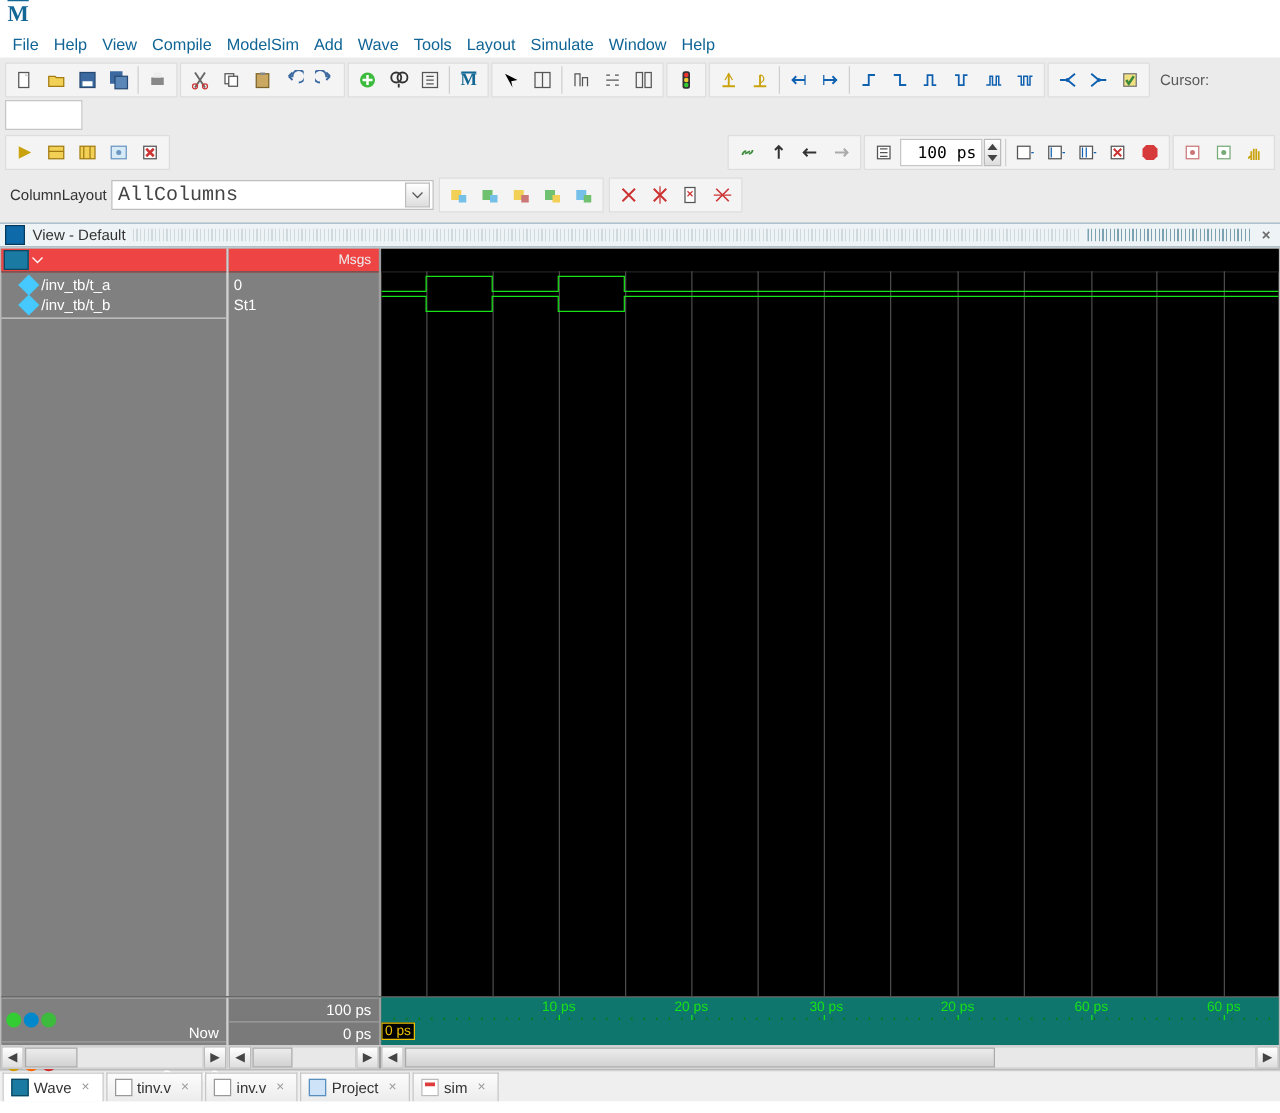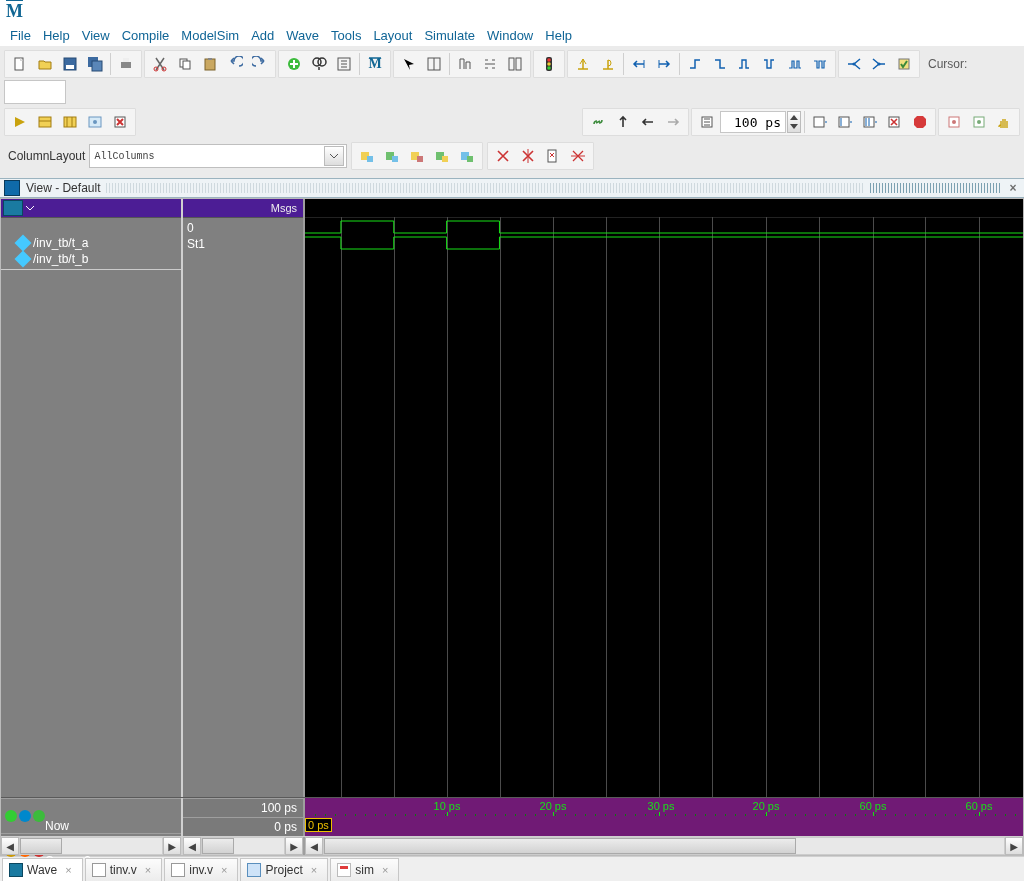--- a/index.html
+++ b/index.html
@@ -109,21 +109,21 @@
     background: #ebebeb;
   }
   .colrow label { color: #333; font-size: 12px; }
   .combo {
     flex: 0 0 248px;
     height: 22px;
     border: 1px solid #bfbfbf;
     background: #fff;
     display: flex; align-items: center;
     font-family: "Courier New", monospace;
-    font-size: 10px;
+    font-size: 16px;
     color: #444;
     padding: 0 4px;
     position: relative;
   }
   .combo .combo-dd {
     position: absolute; right: 2px; top: 1px;
     width: 18px; height: 18px;
     background: linear-gradient(#fff,#ddd);
     border: 1px solid #bbb;
     display: flex; align-items: center; justify-content: center;
@@ -185,40 +185,40 @@
   }
   .wave-col {
     flex: 1;
     background: #000;
     position: relative;
     overflow: hidden;
   }
 
   .col-head {
     height: 18px;
-    background: #4c1d95;
+    background: #ef4444;
     border-bottom: 1px solid #555;
     display: flex; align-items: center;
     color: #fff;
     font-size: 11px;
   }
   .sig-col .col-head { }
   .sig-col .col-head .mini-icon {
     width: 18px; height: 14px;
     background: #1a7aa1;
     margin-left: 2px;
     border: 1px solid #0b4760;
   }
   .msg-col .col-head { justify-content: flex-end; padding-right: 6px; color: #ededed; }
   .wave-head { height: 18px; background: #000; border-bottom: 1px solid #222;}
 
   .sig-list {
     flex: 1;
     overflow: hidden;
-    padding-top: 17px;
+    padding-top: 2px;
   }
   .sig-row {
     display: flex; align-items: center;
     height: 16px;
     color: #fff;
     font-size: 12px;
     gap: 4px;
     padding-left: 16px;
   }
   .sig-icon { width: 12px; height: 12px; background: #45c9ff; transform: rotate(45deg); }
@@ -258,30 +258,30 @@
   .wf-left {
     width: 180px;
     display: flex; flex-direction: column;
     border-right: 2px solid #d0d0d0;
   }
   .wf-mid {
     width: 120px;
     display: flex; flex-direction: column;
     border-right: 2px solid #9e9e9e;
   }
-  .wf-right { flex: 1; background: #701a75; position: relative; overflow: hidden; }
+  .wf-right { flex: 1; background: #0f766e; position: relative; overflow: hidden; }
   .wf-row {
     flex: 1;
     display: flex; align-items: center;
     border-top: 1px solid #9e9e9e;
     color: #fff;
     font-size: 12px;
   }
   .wf-left .wf-row .wf-icons { display: flex; gap: 2px; padding-left: 4px; }
-  .wf-left .wf-row .wf-label { flex:1; text-align: left; padding-right: 6px; margin-top: 20px; }
+  .wf-left .wf-row .wf-label { flex:1; text-align: right; padding-right: 6px; margin-top: 20px; }
   .wf-mid .wf-row { justify-content: flex-end; padding-right: 6px; background: #7a7a7a; }
 
   
   .ruler {
     position: absolute; top: 0; left: 0; right: 0; height: 18px;
     color: #17e217; font-size: 11px;
   }
   .ruler .tick-label { position: absolute; top: 2px; transform: translateX(-50%); white-space: nowrap; }
   .ruler .tick-line { position: absolute; top: 14px; width: 1px; height: 4px; background: #17e217; }
   .ruler .tick-minor { position: absolute; top: 16px; width: 1px; height: 2px; background: #0c7a0c; }

